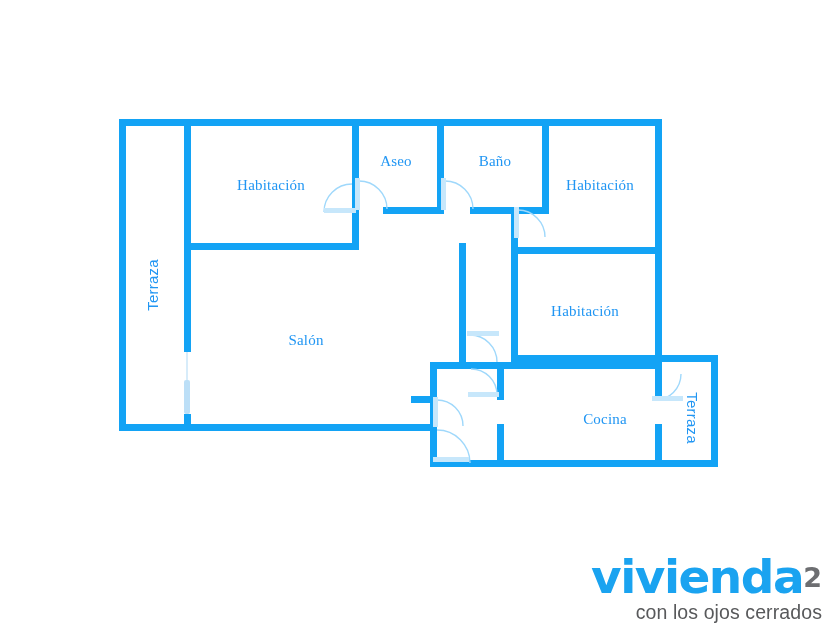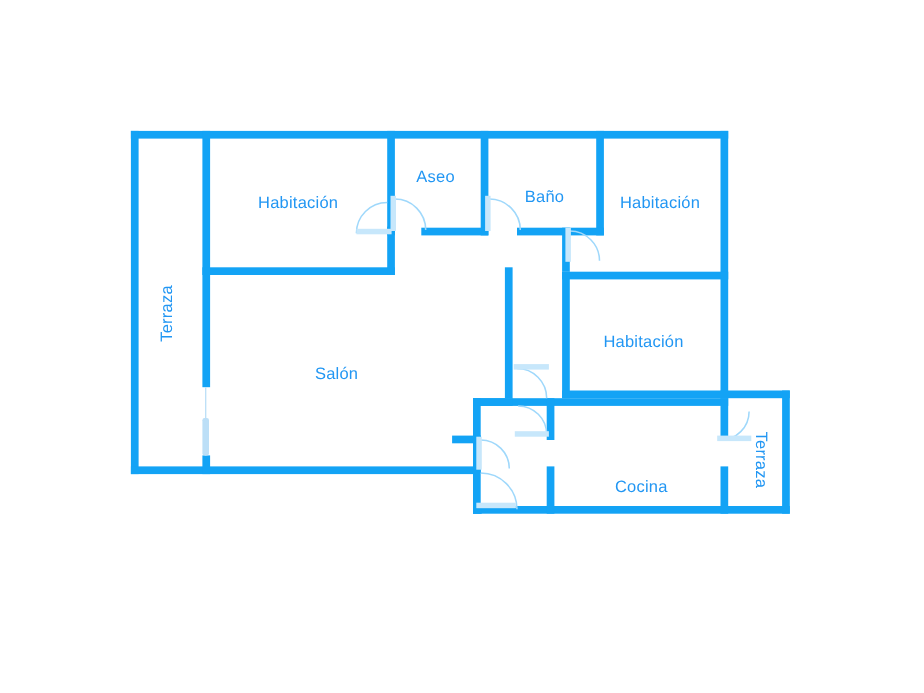--- a/index.html
+++ b/index.html
@@ -31,21 +31,21 @@
     color: #2196f3;
     font-size: 15px;
     font-family: "Liberation Sans", sans-serif;
     white-space: nowrap;
     letter-spacing: 0.2px;
     transform-origin: center center;
     pointer-events: none;
   }
   .rot-ccw { transform: translate(-50%, -50%) rotate(-90deg); }
   .rot-cw  { transform: translate(-50%, -50%) rotate(90deg); }
-  .rot-none{ transform: translate(-50%, -50%); }
+  .rot-none{ transform: translate(-50%, -50%); font-family: Liberation Serif, serif; }
 
   #brand-logo {
     position: absolute;
     right: 18px;
     bottom: 8px;
     text-align: right;
     line-height: 1;
   }
   #brand-wordmark {
     font-family: "DejaVu Sans", sans-serif;
@@ -189,26 +189,32 @@
       <rect x="184" y="380" width="6" height="34" fill="#bcdff7" rx="2"></rect>
     </g>
   </svg>
 
   <div class="room-label rot-ccw" style="left:152px; top:285px;">Terraza</div>
 
   <div class="room-label rot-none" style="left:271px; top:185px;">Habitación</div>
 
   <div class="room-label rot-none" style="left:396px; top:161px;">Aseo</div>
 
-  <div class="room-label rot-none" style="left:495px; top:179px;">Baño</div>
+  <div class="room-label rot-none" style="left:495px; top:161px;">Baño</div>
 
   <div class="room-label rot-none" style="left:600px; top:185px;">Habitación</div>
 
   <div class="room-label rot-none" style="left:585px; top:311px;">Habitación</div>
 
   <div class="room-label rot-none" style="left:306px; top:340px;">Salón</div>
 
-  <div class="room-label rot-none" style="left:583px; top:419px;margin-top:24px;">Cocina</div>
+  <div class="room-label rot-none" style="left:605px; top:419px;">Cocina</div>
 
   <div class="room-label rot-cw" style="left:692px; top:418px;">Terraza</div>
 
+  <div id="brand-logo">
+    <div>
+      <span id="brand-wordmark">vivienda</span><span id="brand-superscript">2</span>
+    </div>
+    <div id="brand-tagline">con los ojos cerrados</div>
+  </div>
 
 </div>
 
 </body></html>

